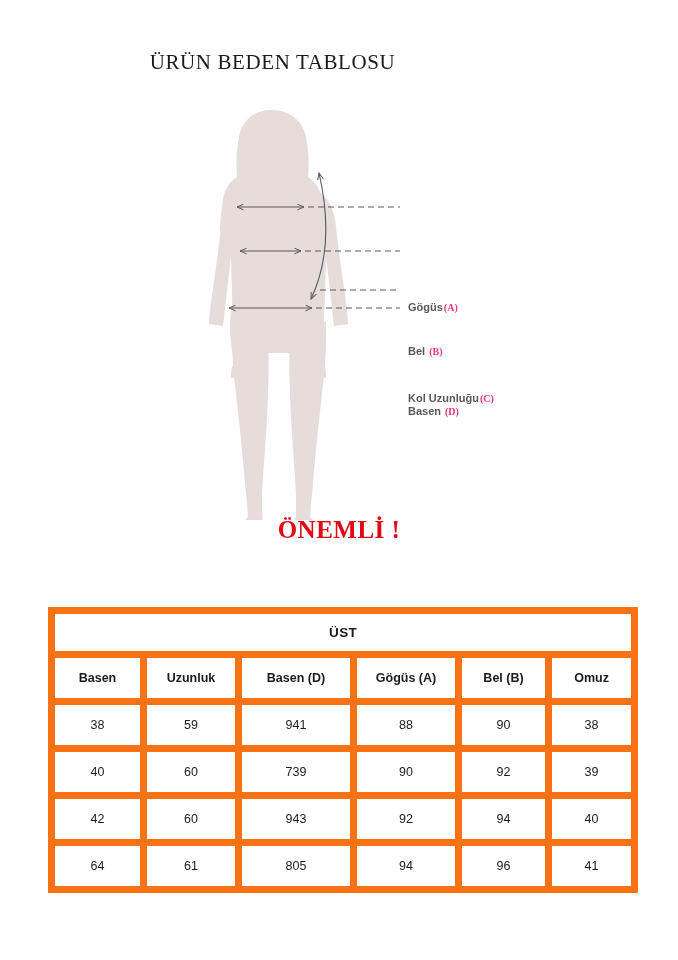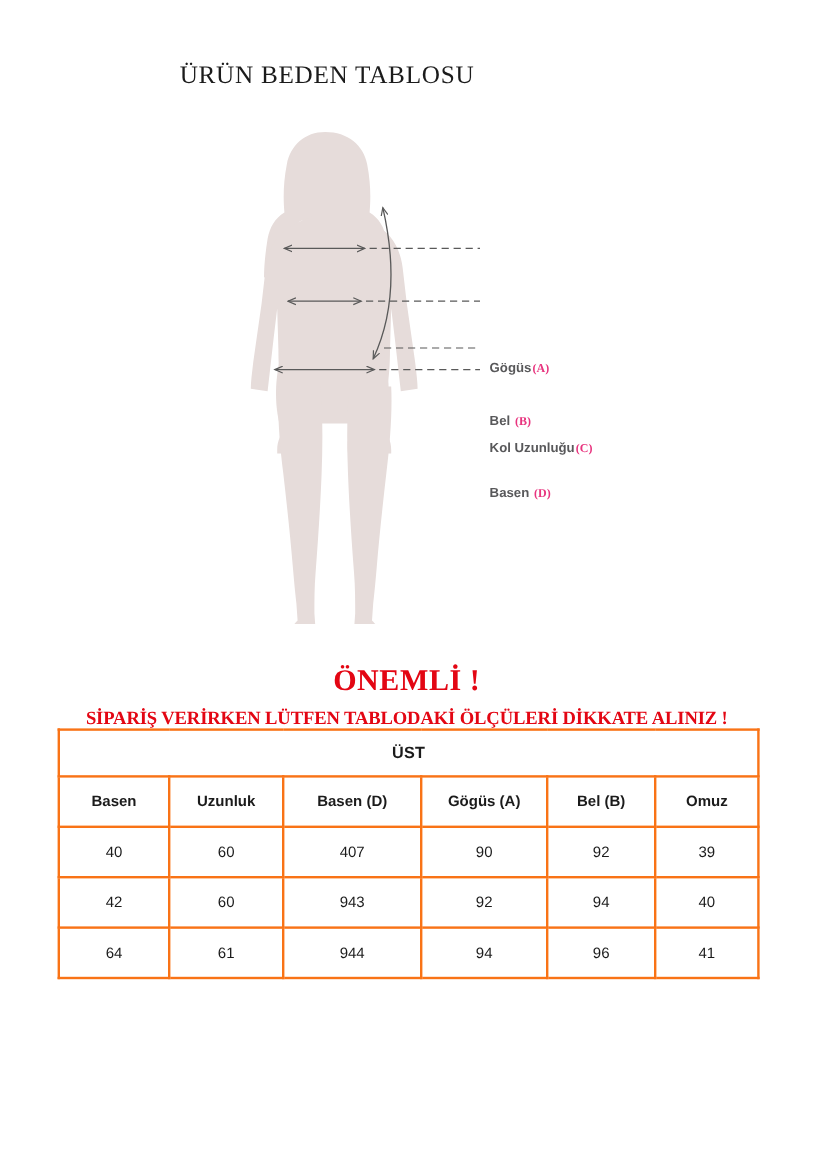--- a/index.html
+++ b/index.html
@@ -55,27 +55,27 @@
     font-family: "Liberation Serif", serif;
     font-size: 10px;
     font-weight: 700;
     color: #e8357f;
     margin-left: 1px;
   }
   .measure-label .code.spaced { margin-left: 4px; }
 
   #label-gogus { top: 201px;  left: 408px; }
   #label-bel   { top: 245px;  left: 408px; }
-  #label-kol   { top: 268px;  left: 408px; }
+  #label-kol   { top: 292px;  left: 408px; }
   #label-basen { top: 305px;  left: 408px; }
 
   
   #warning-block {
     position: absolute;
-    top: 554px;
+    top: 516px;
     left: 0;
     width: 678px;
     text-align: center;
     font-family: "Liberation Serif", serif;
     color: #e30613;
     font-weight: 700;
   }
   #warning-primary {
     font-size: 25px;
     letter-spacing: 0.5px;
@@ -89,21 +89,21 @@
   
   #size-table {
     position: absolute;
     top: 607px;
     left: 48px;
     width: 583px;
     border-collapse: collapse;
     table-layout: fixed;
   }
   #size-table td, #size-table th {
-    border: 2px solid #f97316;
+    border: 7px solid #f97316;
     text-align: center;
     font-family: "Liberation Sans", sans-serif;
     color: #1b1b1b;
   }
   #size-table .group-head {
     height: 35px;
     font-size: 13.5px;
     font-weight: 700;
     letter-spacing: 0.3px;
   }
@@ -286,21 +286,20 @@
     <span>Kol Uzunluğu</span><span class="code">(C)</span>
   </div>
 
   <div class="measure-label" id="label-basen">
     <span>Basen</span><span class="code spaced">(D)</span>
   </div>
 </div>
 
 <div id="warning-block">
   <div id="warning-primary">ÖNEMLİ !</div>
-  <div id="warning-secondary">SİPARİŞ VERİRKEN LÜTFEN TABLODAKİ ÖLÇÜLERİ DİKKATE ALINIZ !</div>
 </div>
 
 <table id="size-table">
   <colgroup>
     <col style="width:92px">
     <col style="width:95px">
     <col style="width:115px">
     <col style="width:105px">
     <col style="width:90px">
     <col style="width:86px">
@@ -313,37 +312,45 @@
       <th class="col-head">Basen</th>
       <th class="col-head">Uzunluk</th>
       <th class="col-head">Basen (D)</th>
       <th class="col-head">Gögüs (A)</th>
       <th class="col-head">Bel (B)</th>
       <th class="col-head">Omuz</th>
     </tr>
   </thead>
   <tbody>
     <tr>
+      <td class="data-cell">38</td>
+      <td class="data-cell">59</td>
+      <td class="data-cell">941</td>
+      <td class="data-cell">88</td>
+      <td class="data-cell">90</td>
+      <td class="data-cell">38</td>
+    </tr>
+    <tr>
       <td class="data-cell">40</td>
       <td class="data-cell">60</td>
-      <td class="data-cell">407</td>
+      <td class="data-cell">739</td>
       <td class="data-cell">90</td>
       <td class="data-cell">92</td>
       <td class="data-cell">39</td>
     </tr>
     <tr>
       <td class="data-cell">42</td>
       <td class="data-cell">60</td>
       <td class="data-cell">943</td>
       <td class="data-cell">92</td>
       <td class="data-cell">94</td>
       <td class="data-cell">40</td>
     </tr>
     <tr>
       <td class="data-cell">64</td>
       <td class="data-cell">61</td>
-      <td class="data-cell">944</td>
+      <td class="data-cell">805</td>
       <td class="data-cell">94</td>
       <td class="data-cell">96</td>
       <td class="data-cell">41</td>
     </tr>
   </tbody>
 </table>
 
 </body></html>

